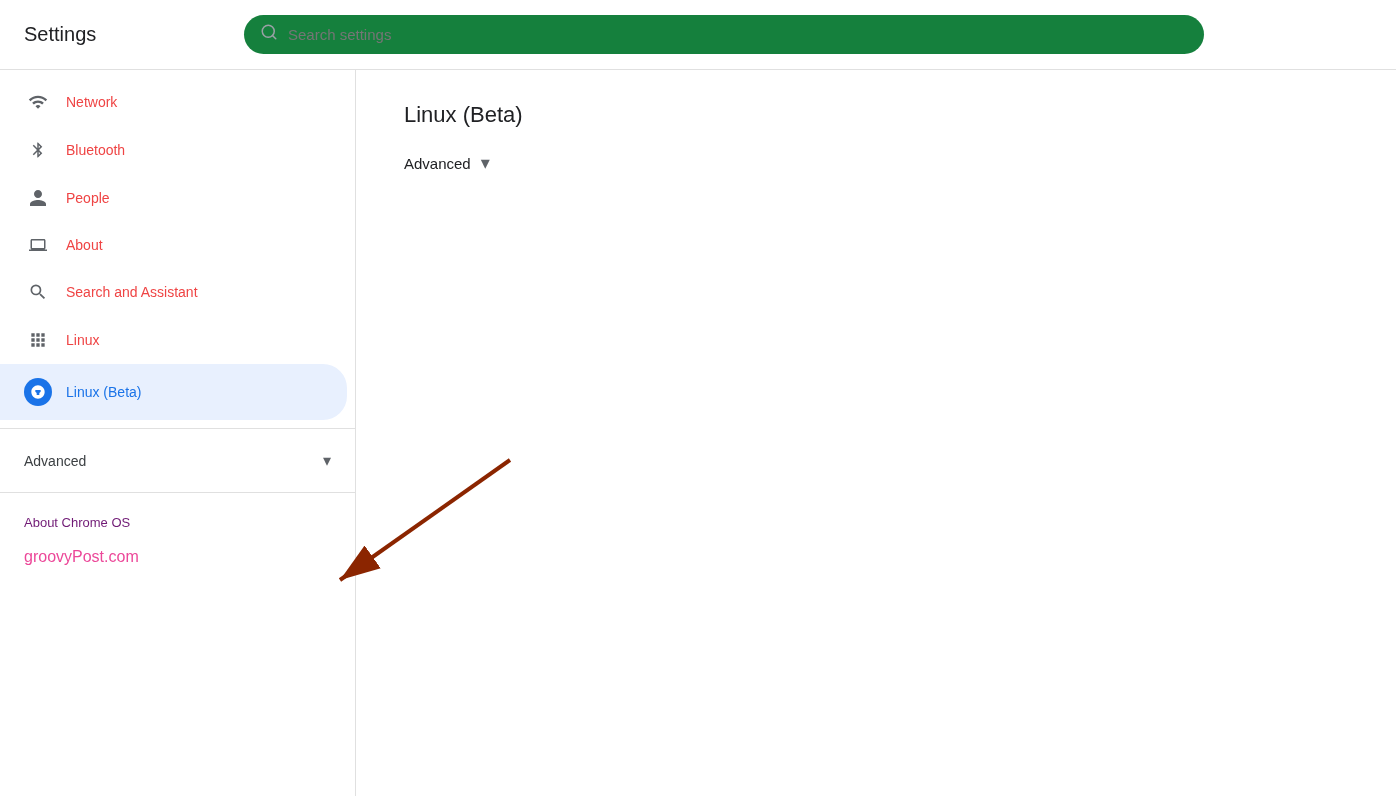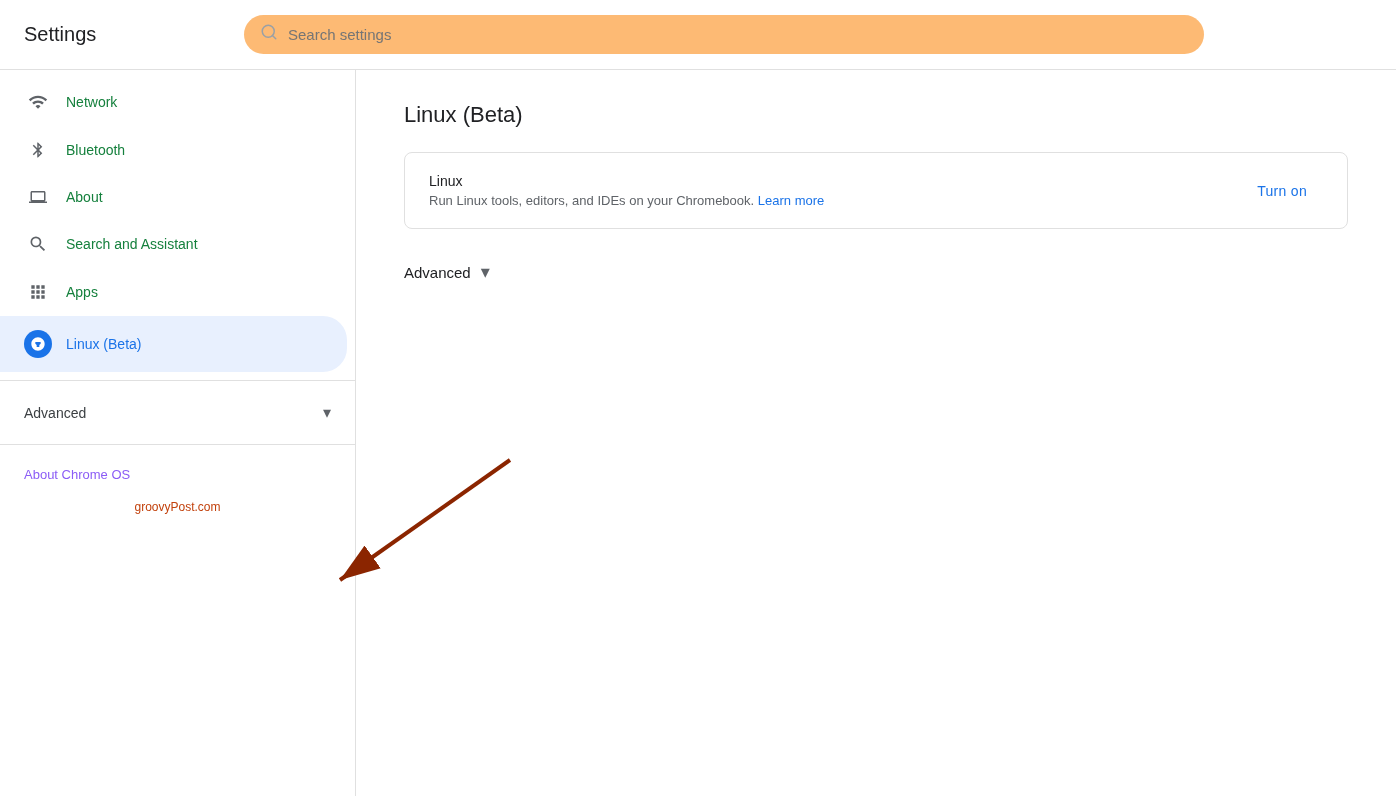--- a/index.html
+++ b/index.html
@@ -25,21 +25,21 @@
     }
     .header-title {
       font-size: 20px;
       font-weight: 500;
       color: #202124;
       min-width: 200px;
     }
     .search-bar {
       display: flex;
       align-items: center;
-      background: #fdba74;
+      background: #15803d;
       border-radius: 24px;
       padding: 8px 16px;
       flex: 1;
       max-width: 960px;
       margin-left: 20px;
     }
     .search-icon-wrap {
       margin-right: 10px;
       color: #9aa0a6;
       font-size: 18px;
@@ -68,21 +68,21 @@
       overflow-y: auto;
       padding: 8px 0;
       background: #fff;
     }
     .sidebar-item {
       display: flex;
       align-items: center;
       padding: 14px 24px;
       cursor: pointer;
       font-size: 14px;
-      color: #15803d;
+      color: #ef4444;
       border-radius: 0 24px 24px 0;
       margin-right: 8px;
       transition: background 0.1s;
     }
     .sidebar-item.active {
       background: #e8f0fe;
       color: #1a73e8;
     }
     .sidebar-item.active .sidebar-label {
       color: #1a73e8;
@@ -119,28 +119,27 @@
       color: #5f6368;
     }
     .sidebar-divider {
       height: 1px;
       background: #e0e0e0;
       margin: 8px 0;
     }
     .sidebar-footer {
       padding: 14px 24px;
       font-size: 13px;
-      color: #8b5cf6;
+      color: #701a75;
       cursor: pointer;
     }
     .watermark {
       padding: 4px 24px 10px;
-      font-size: 12px;
-      color: #c2410c;
-      text-align: center;
+      font-size: 16px;
+      color: #ec4899;
     }
 
     
     .content {
       flex: 1;
       padding: 32px 48px;
       overflow-y: auto;
       background: #fff;
     }
     .page-title {
@@ -252,20 +251,28 @@
     <div class="sidebar-item">
       <span class="sidebar-icon">
         <svg width="18" height="20" viewBox="0 0 24 24" fill="currentColor">
           <path d="M17.71 7.71L12 2h-1v7.59L6.41 5 5 6.41 10.59 12 5 17.59 6.41 19 11 14.41V22h1l5.71-5.71-4.3-4.29 4.3-4.29zM13 5.83l1.88 1.88L13 9.59V5.83zm1.88 10.46L13 18.17v-3.76l1.88 1.88z"></path>
         </svg>
       </span>
       <span class="sidebar-label">Bluetooth</span>
     </div>
 
 
+    <div class="sidebar-item">
+      <span class="sidebar-icon">
+        <svg width="20" height="20" viewBox="0 0 24 24" fill="currentColor">
+          <path d="M12 12c2.7 0 4.8-2.1 4.8-4.8S14.7 2.4 12 2.4 7.2 4.5 7.2 7.2 9.3 12 12 12zm0 2.4c-3.2 0-9.6 1.6-9.6 4.8v2.4h19.2v-2.4c0-3.2-6.4-4.8-9.6-4.8z"></path>
+        </svg>
+      </span>
+      <span class="sidebar-label">People</span>
+    </div>
 
     <div class="sidebar-item">
       <span class="sidebar-icon">
         <svg width="20" height="18" viewBox="0 0 24 24" fill="currentColor">
           <path d="M20 18c1.1 0 2-.9 2-2V6c0-1.1-.9-2-2-2H4c-1.1 0-2 .9-2 2v10c0 1.1.9 2 2 2H0v2h24v-2h-4zM4 6h16v10H4V6z"></path>
         </svg>
       </span>
       <span class="sidebar-label">About</span>
     </div>
 
@@ -278,21 +285,21 @@
       </span>
       <span class="sidebar-label">Search and Assistant</span>
     </div>
 
     <div class="sidebar-item">
       <span class="sidebar-icon">
         <svg width="20" height="20" viewBox="0 0 24 24" fill="currentColor">
           <path d="M4 8h4V4H4v4zm6 12h4v-4h-4v4zm-6 0h4v-4H4v4zm0-6h4v-4H4v4zm6 0h4v-4h-4v4zm6-10v4h4V4h-4zm-6 4h4V4h-4v4zm6 6h4v-4h-4v4zm0 6h4v-4h-4v4z"></path>
         </svg>
       </span>
-      <span class="sidebar-label">Apps</span>
+      <span class="sidebar-label">Linux</span>
     </div>
 
     <div class="sidebar-item active">
       <span class="sidebar-icon">
         <div class="linux-beta-icon">
           <svg width="16" height="16" viewBox="0 0 24 24" fill="white">
             <path d="M12 2C6.48 2 2 6.48 2 12s4.48 10 10 10 10-4.48 10-10S17.52 2 12 2zm-2 14.5v-3l-2-2V9h8v2.5l-2 2v3l-4 0z"></path>
           </svg>
         </div>
       </span>
@@ -311,30 +318,20 @@
     <div class="sidebar-footer">
       <span>About Chrome OS</span>
     </div>
 
     <div class="watermark">groovyPost.com</div>
   </nav>
 
   <div class="content">
     <h1 class="page-title">Linux (Beta)</h1>
 
-    <div class="linux-card">
-      <div class="linux-card-info">
-        <div class="linux-card-title">Linux</div>
-        <div class="linux-card-desc">
-          <span>Run Linux tools, editors, and IDEs on your Chromebook.</span>
-          <a href="#">Learn more</a>
-        </div>
-      </div>
-      <button class="turn-on-btn">Turn on</button>
-    </div>
 
     <div class="advanced-section">
       <span class="advanced-label">Advanced</span>
       <span class="advanced-chevron">▾</span>
     </div>
 
     <svg width="420" height="180" style="position:absolute; top:450px; left:120px; pointer-events:none;">
       <defs>
         <marker id="arrowhead" markerWidth="10" markerHeight="7" refX="10" refY="3.5" orient="auto">
           <polygon points="0 0, 10 3.5, 0 7" fill="#8B2500"></polygon>

